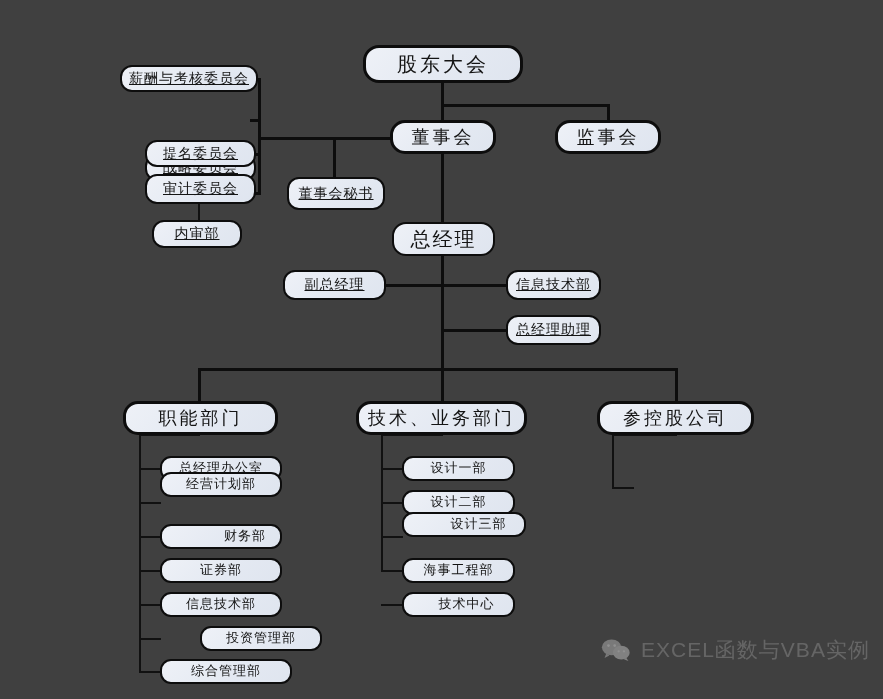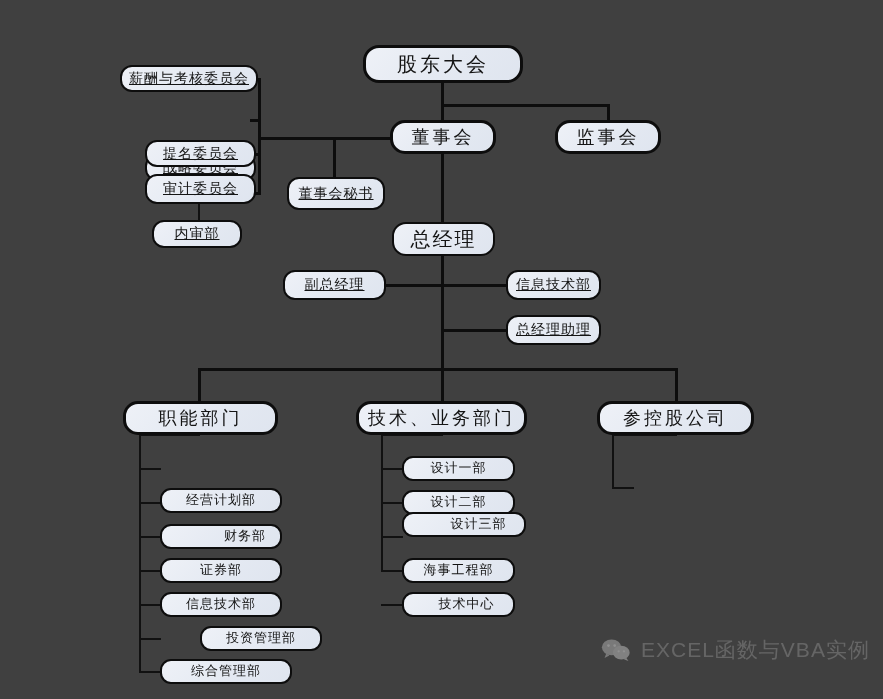--- a/index.html
+++ b/index.html
@@ -179,21 +179,22 @@
 
   <div class="node lvl2" style="left:392px; top:222px; width:103px; height:34px;">总经理</div>
   <div class="node lvl3" style="left:283px; top:270px; width:103px; height:30px;">副总经理</div>
   <div class="node lvl3" style="left:506px; top:270px; width:95px; height:30px;">信息技术部</div>
   <div class="node lvl3" style="left:506px; top:315px; width:95px; height:30px;">总经理助理</div>
 
   <div class="node lvl1" style="left:123px; top:401px; width:155px; height:34px;">职能部门</div>
   <div class="node lvl1" style="left:356px; top:401px; width:171px; height:34px;">技术、业务部门</div>
   <div class="node lvl1" style="left:597px; top:401px; width:157px; height:34px;">参控股公司</div>
 
-  <div class="node lvl4" style="left:160px; top:488px; width:122px; height:25px;">经营计划部</div>
+  <div class="node lvl4" style="left:160px; top:456px; width:122px; height:25px;">总经理办公室</div>
+  <div class="node lvl4" style="left:160px; top:472px; width:122px; height:25px;">经营计划部</div>
   <div class="node lvl4" style="left:160px; top:524px; width:122px; height:25px;padding-left:48px;">财务部</div>
   <div class="node lvl4" style="left:160px; top:558px; width:122px; height:25px;">证券部</div>
   <div class="node lvl4" style="left:160px; top:592px; width:122px; height:25px;">信息技术部</div>
   <div class="node lvl4" style="left:160px; top:626px; width:122px; height:25px;margin-left:40px;">投资管理部</div>
   <div class="node lvl4" style="left:160px; top:659px; width:132px; height:25px;">综合管理部</div>
 
   <div class="node lvl4" style="left:402px; top:456px; width:113px; height:25px;">设计一部</div>
   <div class="node lvl4" style="left:402px; top:490px; width:113px; height:25px;">设计二部</div>
   <div class="node lvl4" style="left:402px; top:512px; width:124px; height:25px;padding-left:29px;">设计三部</div>
   <div class="node lvl4" style="left:402px; top:558px; width:113px; height:25px;">海事工程部</div>

